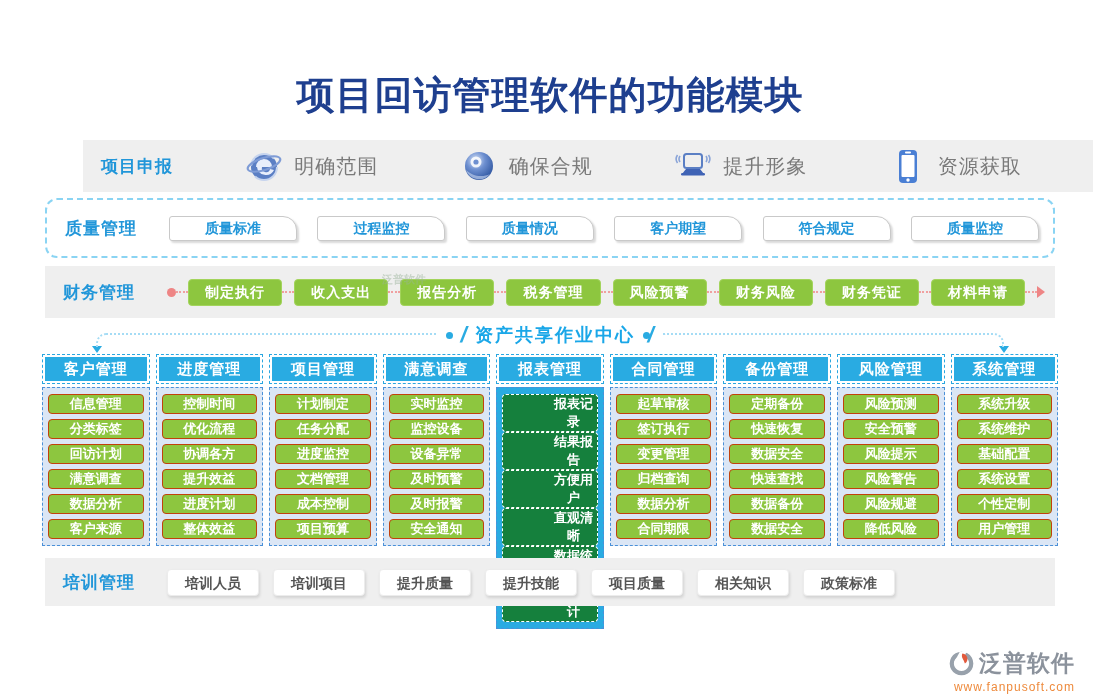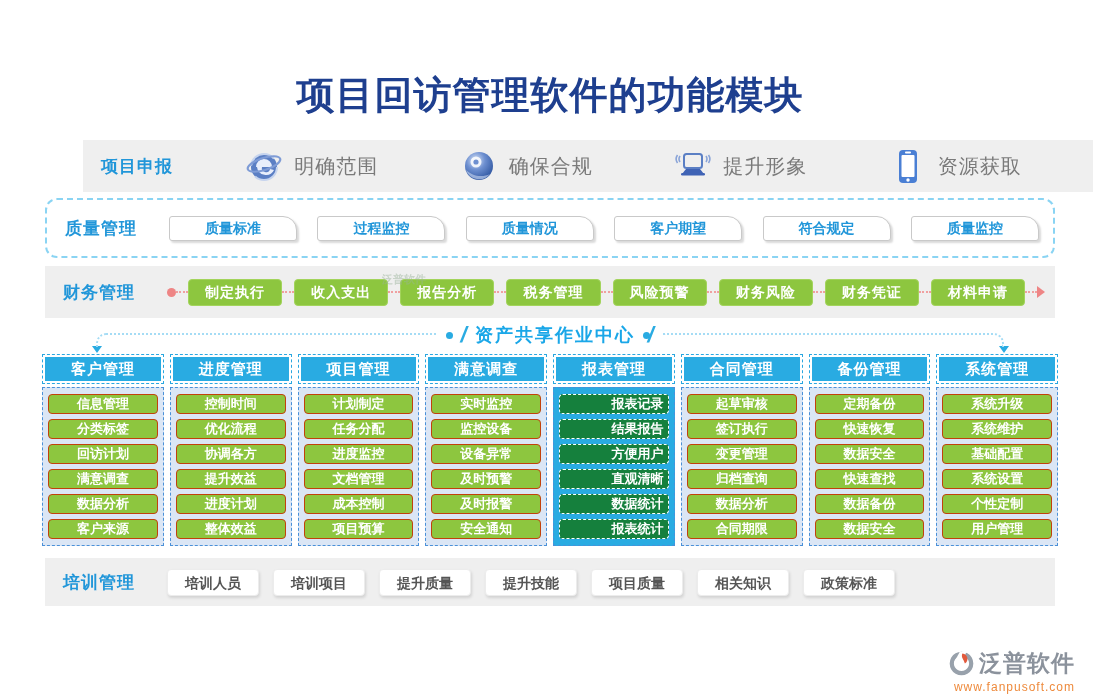--- a/index.html
+++ b/index.html
@@ -285,20 +285,33 @@
           <span class="col-item">定期备份</span>
           <span class="col-item">快速恢复</span>
           <span class="col-item">数据安全</span>
           <span class="col-item">快速查找</span>
           <span class="col-item">数据备份</span>
           <span class="col-item">数据安全</span>
         </div>
     </div>
       <div class="col">
       <div class="col-header">
+        <b>风险管理</b>
+      </div>
+      <div class="col-body">
+          <span class="col-item">风险预测</span>
+          <span class="col-item">安全预警</span>
+          <span class="col-item">风险提示</span>
+          <span class="col-item">风险警告</span>
+          <span class="col-item">风险规避</span>
+          <span class="col-item">降低风险</span>
+        </div>
+    </div>
+      <div class="col">
+      <div class="col-header">
         <b>系统管理</b>
       </div>
       <div class="col-body">
           <span class="col-item">系统升级</span>
           <span class="col-item">系统维护</span>
           <span class="col-item">基础配置</span>
           <span class="col-item">系统设置</span>
           <span class="col-item">个性定制</span>
           <span class="col-item">用户管理</span>
         </div>

